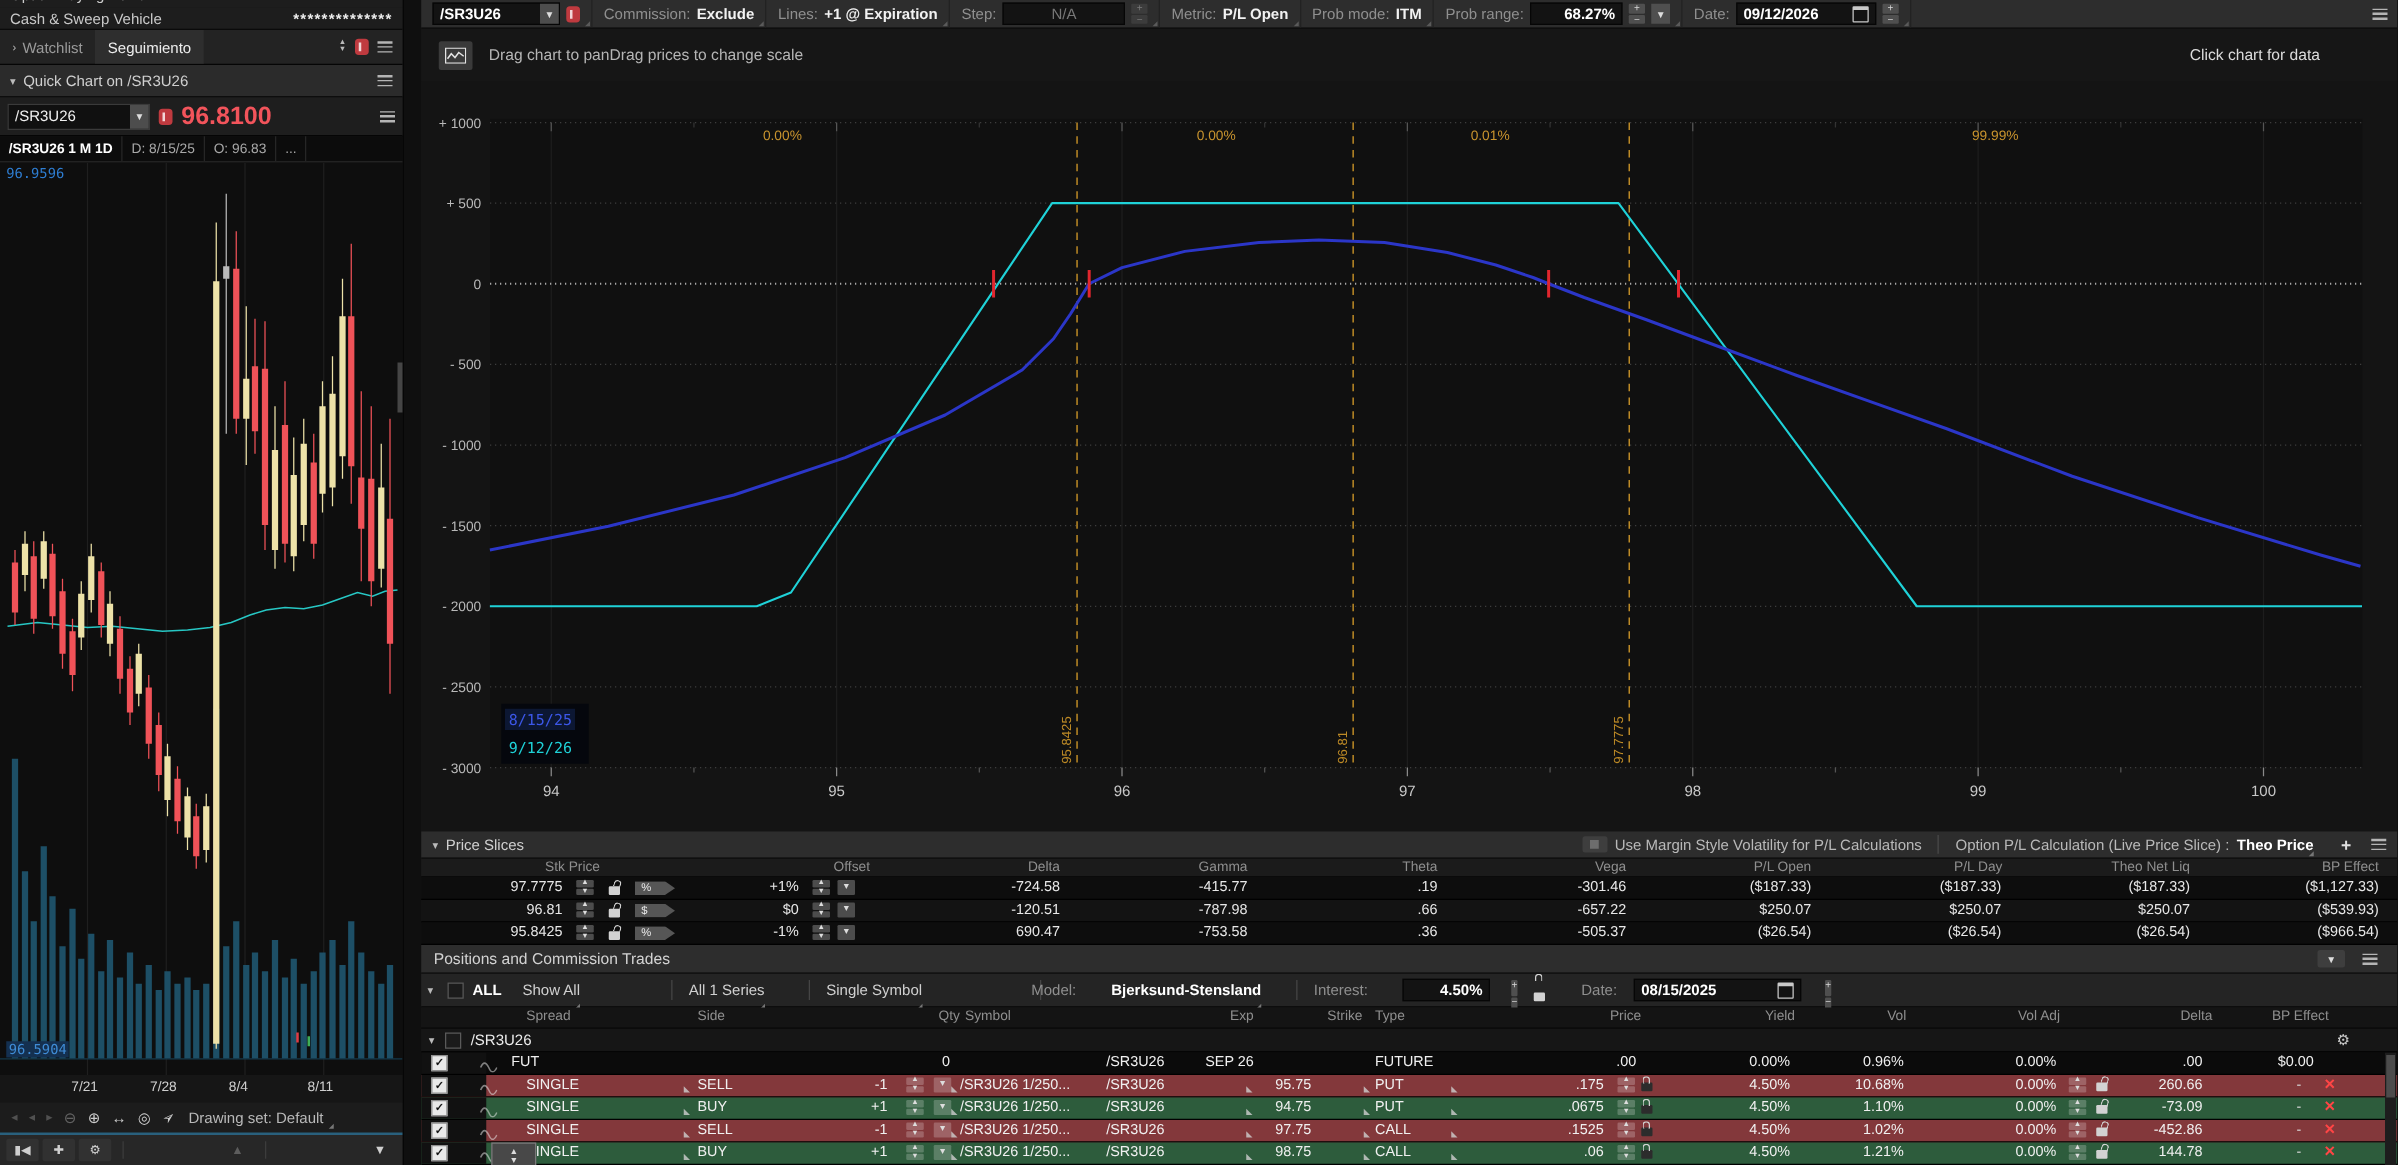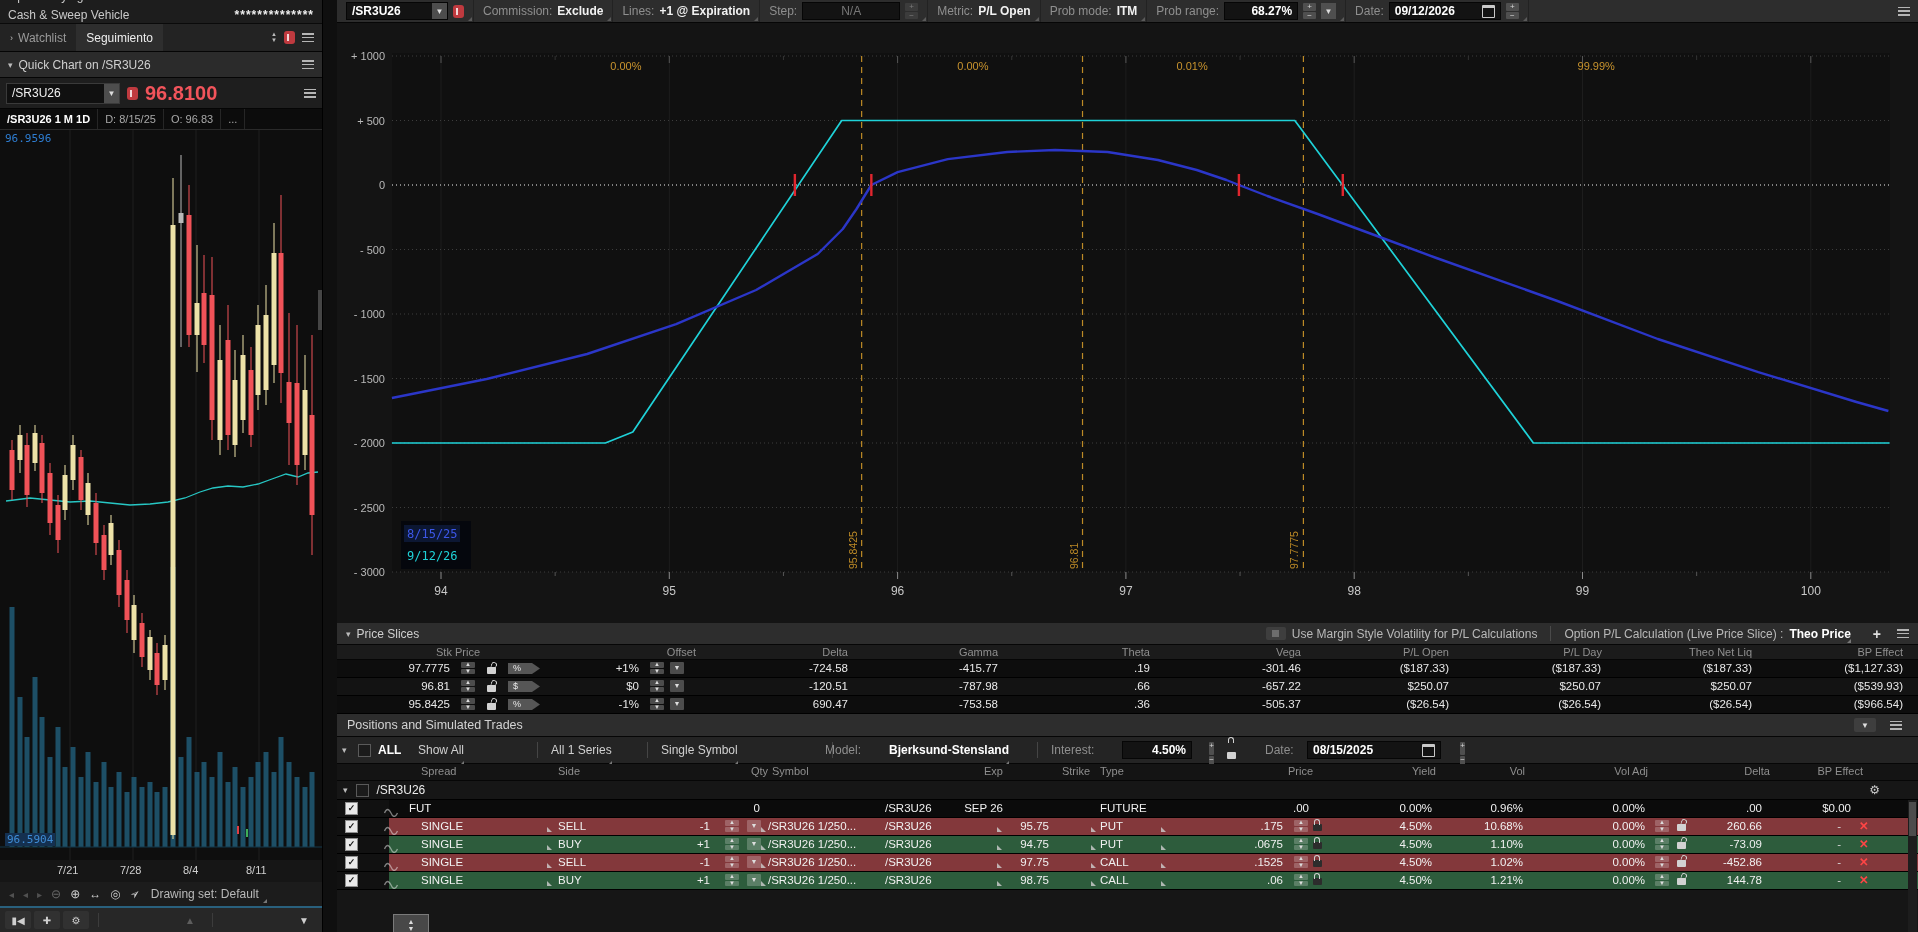--- a/index.html
+++ b/index.html
@@ -408,20 +408,30 @@
             <i>−</i>
           </span>
       </div>
       <span class="burger">
           <i></i>
           <i></i>
           <i></i>
         </span>
     </div>
 
+    <div id="hintbar">
+      <div class="chart-icon-btn">
+        <svg width="17" height="13">
+            <rect x="0.5" y="0.5" width="16" height="12" fill="none" stroke="#e3e3e3"></rect>
+            <path d="M2 9 L5 5 L8 8 L11 4 L15 7" fill="none" stroke="#e3e3e3" stroke-width="1.2"></path>
+          </svg>
+      </div>
+      <span class="hint-left">Drag chart to panDrag prices to change scale</span>
+      <span class="hint-right">Click chart for data</span>
+    </div>
 
     <div id="riskchart">
       <svg id="risksvg" width="1582" height="600">
           <rect x="55" y="30" width="1498" height="519" fill="#101010"></rect>
           <line x1="104" y1="33" x2="104" y2="549" stroke="#1d1d1d"></line>
           <line x1="332.3" y1="33" x2="332.3" y2="549" stroke="#1d1d1d"></line>
           <line x1="560.6" y1="33" x2="560.6" y2="549" stroke="#1d1d1d"></line>
           <line x1="788.9000000000001" y1="33" x2="788.9000000000001" y2="549" stroke="#1d1d1d"></line>
           <line x1="1017.2" y1="33" x2="1017.2" y2="549" stroke="#1d1d1d"></line>
           <line x1="1245.5" y1="33" x2="1245.5" y2="549" stroke="#1d1d1d"></line>
@@ -599,21 +609,21 @@
             <span class="cell-r" style="right: 469px; width: 140px;">($26.54)</span>
             <span class="cell-r" style="right: 317px; width: 140px;">($26.54)</span>
             <span class="cell-r" style="right: 166px; width: 140px;">($26.54)</span>
             <span class="cell-r" style="right: 15px; width: 140px;">($966.54)</span>
           </div>
         </div>
     </div>
 
     <div id="positions">
       <div class="po-title">
-        <span>Positions and Simulated Trades</span>
+        <span>Positions and Commission Trades</span>
         <span class="right">
           <span class="icon-btn">▼</span>
           <span class="burger">
               <i></i>
               <i></i>
               <i></i>
             </span>
         </span>
       </div>
       <div class="po-filter" id="pofilter">

